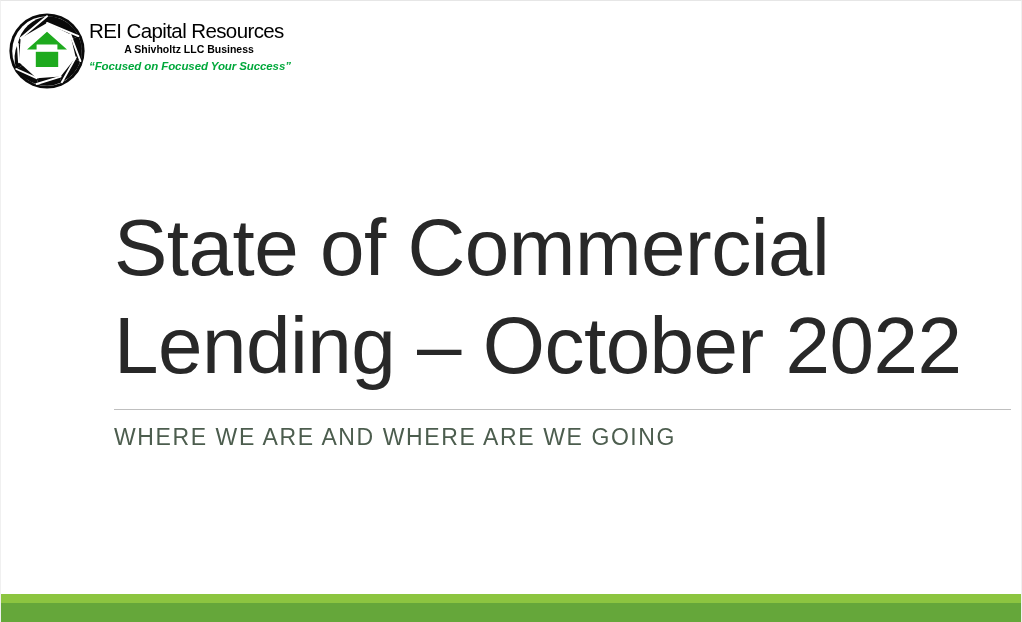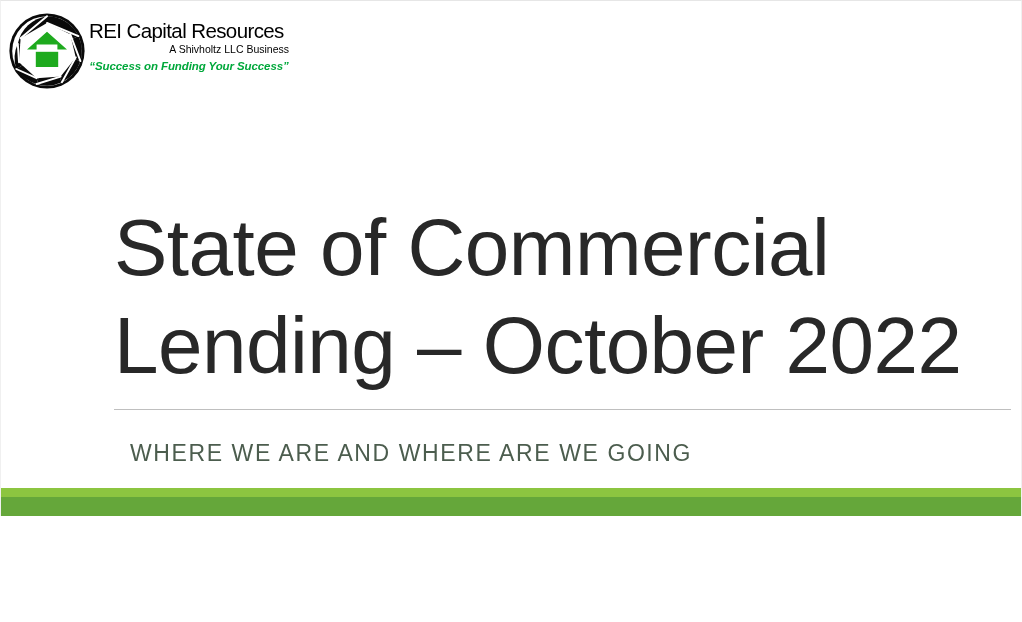--- a/index.html
+++ b/index.html
@@ -7,21 +7,21 @@
     padding: 0;
     background: #ffffff;
   }
   body {
     font-family: "Liberation Sans", sans-serif;
   }
 
   #slide {
     position: relative;
     width: 1022px;
-    height: 516px;
+    height: 622px;
     background: #ffffff;
     overflow: hidden;
     box-sizing: border-box;
     border-top: 1px solid #e6e6e6;
     border-left: 1px solid #f0f0f0;
     border-right: 1px solid #f0f0f0;
   }
 
   
   #logo-block {
@@ -49,23 +49,23 @@
     font-size: 20.5px;
     font-weight: 400;
     color: #000000;
     letter-spacing: -0.6px;
     line-height: 1.05;
     white-space: nowrap;
   }
   .logo-sub {
     font-family: "Liberation Sans", sans-serif;
     font-size: 10.5px;
-    font-weight: 400;
+    font-weight: 700;
     color: #000000;
-    text-align: right;
+    text-align: center;
     line-height: 1.2;
     margin-top: 1px;
     white-space: nowrap;
   }
   .logo-tagline {
     font-family: "Liberation Sans", sans-serif;
     font-size: 11.5px;
     font-weight: bold;
     font-style: italic;
     color: #00a83b;
@@ -104,21 +104,21 @@
 
   #slide-subtitle {
     position: absolute;
     left: 113px;
     top: 423px;
     font-family: "Liberation Sans", sans-serif;
     font-size: 23px;
     font-weight: 400;
     color: #4c5d4e;
     letter-spacing: 1.6px;
-    margin: 16px;
+    margin: 0;
     white-space: nowrap;
   }
 
   
   #footer-bar-light {
     position: absolute;
     left: 0;
     bottom: 19px;
     width: 1022px;
     height: 9px;
@@ -171,21 +171,21 @@
         <g fill="#1eaa1e">
           <polygon points="50,26 75,48 63,48 63,42 37,42 37,48 25,48"></polygon>
           <rect x="36" y="51" width="28" height="19"></rect>
         </g>
       </svg>
     </div>
 
     <div id="logo-text-block">
       <div class="logo-company">REI Capital Resources</div>
       <div class="logo-sub">A Shivholtz LLC Business</div>
-      <div class="logo-tagline">“Success on Funding Your Success”</div>
+      <div class="logo-tagline">“Focused on Focused Your Success”</div>
     </div>
 
   </div>
 
   <div id="title-area">
     <h1 id="slide-title">State of Commercial
 Lending – October 2022</h1>
   </div>
 
   <div id="title-divider"></div>

